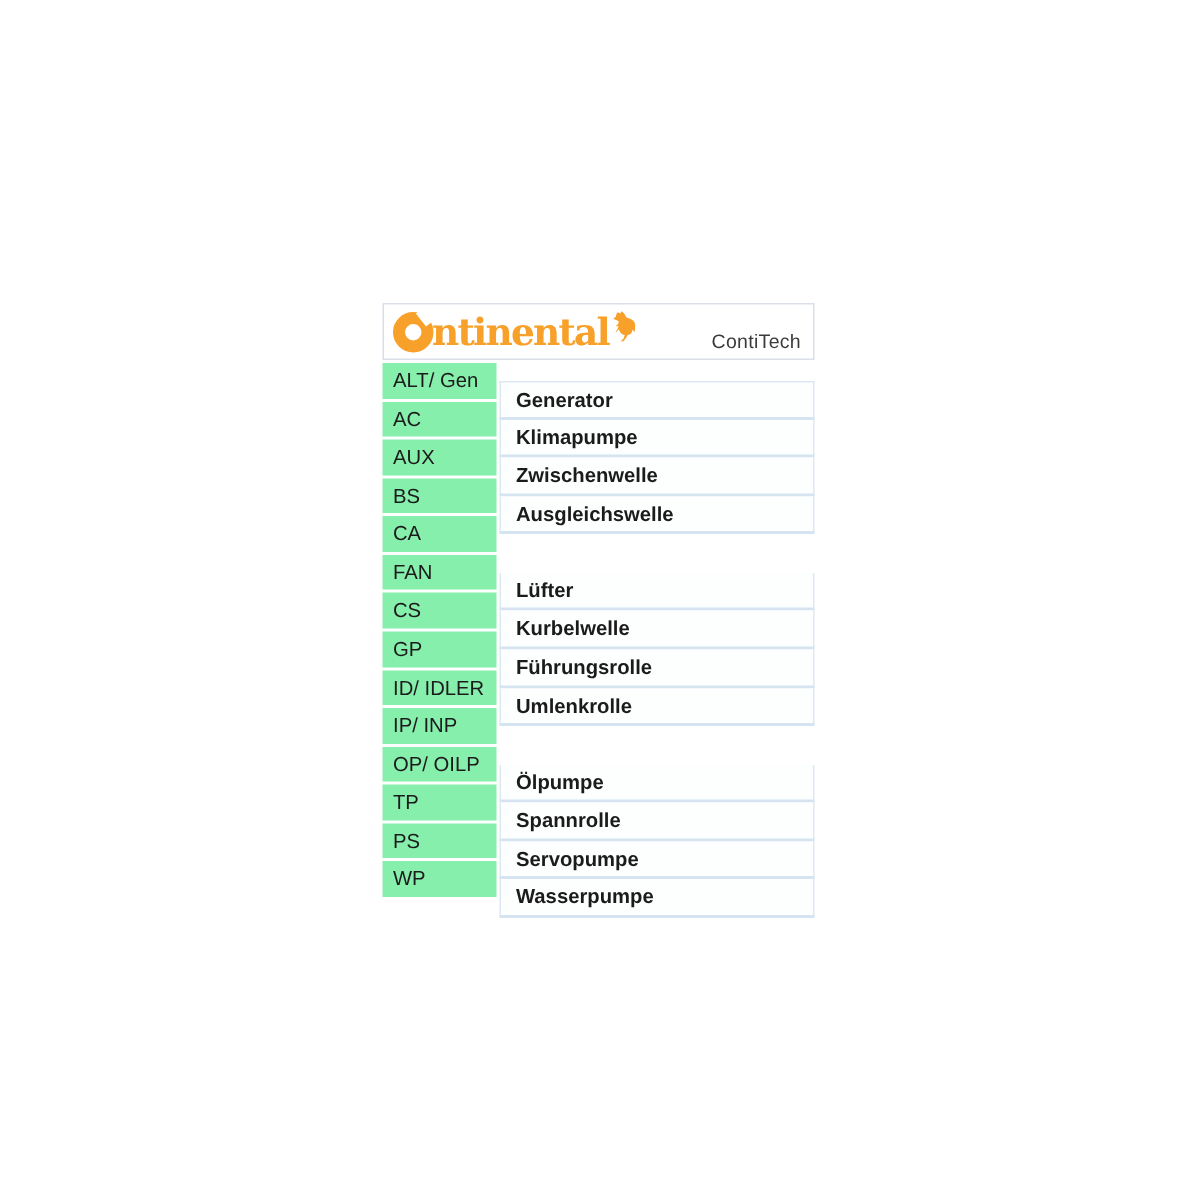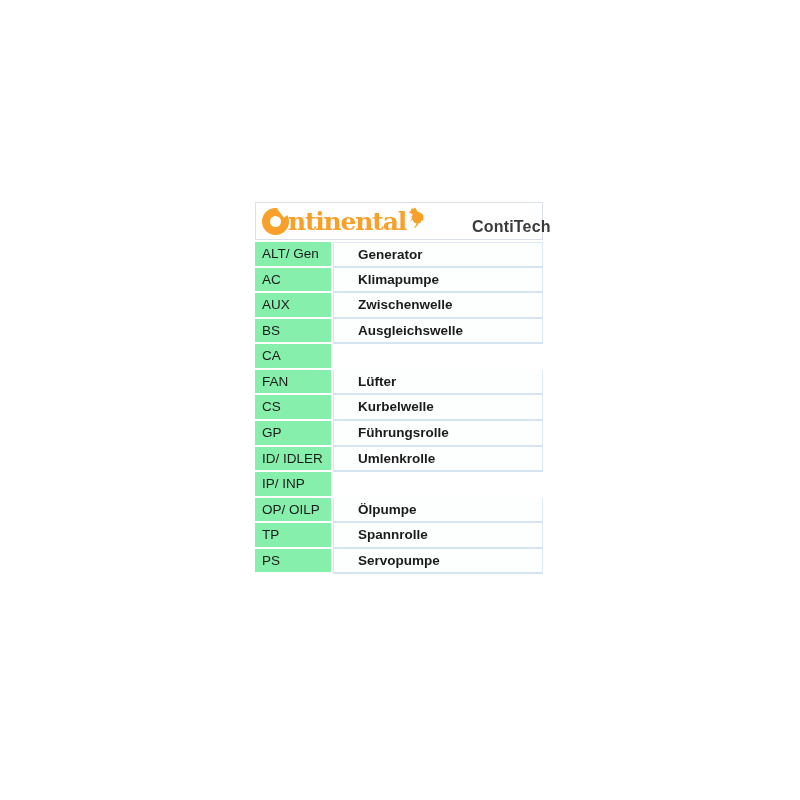--- a/index.html
+++ b/index.html
@@ -54,22 +54,22 @@
     letter-spacing: -1.2px;
     margin-left: -1px;
     line-height: 1;
   }
   .horse {
     width: 17px; height: 21px;
     margin: -8px 0 0 2px;
     fill: #f7a12b;
   }
   .subbrand {
-    font-weight: 700;
-    font-size: 16px;
+    font-weight: 400;
+    font-size: 13px;
     color: #3b3b3b;
     letter-spacing: .2px;
     margin-top: 12px;
   }
   
   .tbl { width: 100%; }
   .row { display: flex; height: 25.57px; }
   .abbr {
     width: 76px;
     flex: 0 0 76px;
@@ -86,27 +86,28 @@
     overflow: hidden;
   }
   .meaning {
     flex: 1;
     height: 100%;
     box-sizing: border-box;
     background: #fdfefe;
     border-bottom: 2px solid #d6e4f1;
     border-left: 1px solid #dce8f3;
     border-right: 1px solid #dce8f3;
-    padding-left: 24px;
+    padding-left: 10px;
     font-weight: 700;
     font-size: 13.5px;
     line-height: 23.5px;
     color: #1b1b1b;
     white-space: nowrap;
     overflow: hidden;
+    margin-top: 12px;
   }
   .row:first-child .meaning { border-top: 1px solid #dce8f3; }
 </style>
 </head>
 <body>
 
 <div class="card">
 
   <div class="hdr">
     <div class="logo">
@@ -172,15 +173,19 @@
       <div class="meaning">Ölpumpe</div>
     </div>
     <div class="row">
       <div class="abbr">TP</div>
       <div class="meaning">Spannrolle</div>
     </div>
     <div class="row">
       <div class="abbr">PS</div>
       <div class="meaning">Servopumpe</div>
     </div>
+    <div class="row">
+      <div class="abbr">WP</div>
+      <div class="meaning">Wasserpumpe</div>
+    </div>
   </div>
 
 </div>
 
 </body></html>

